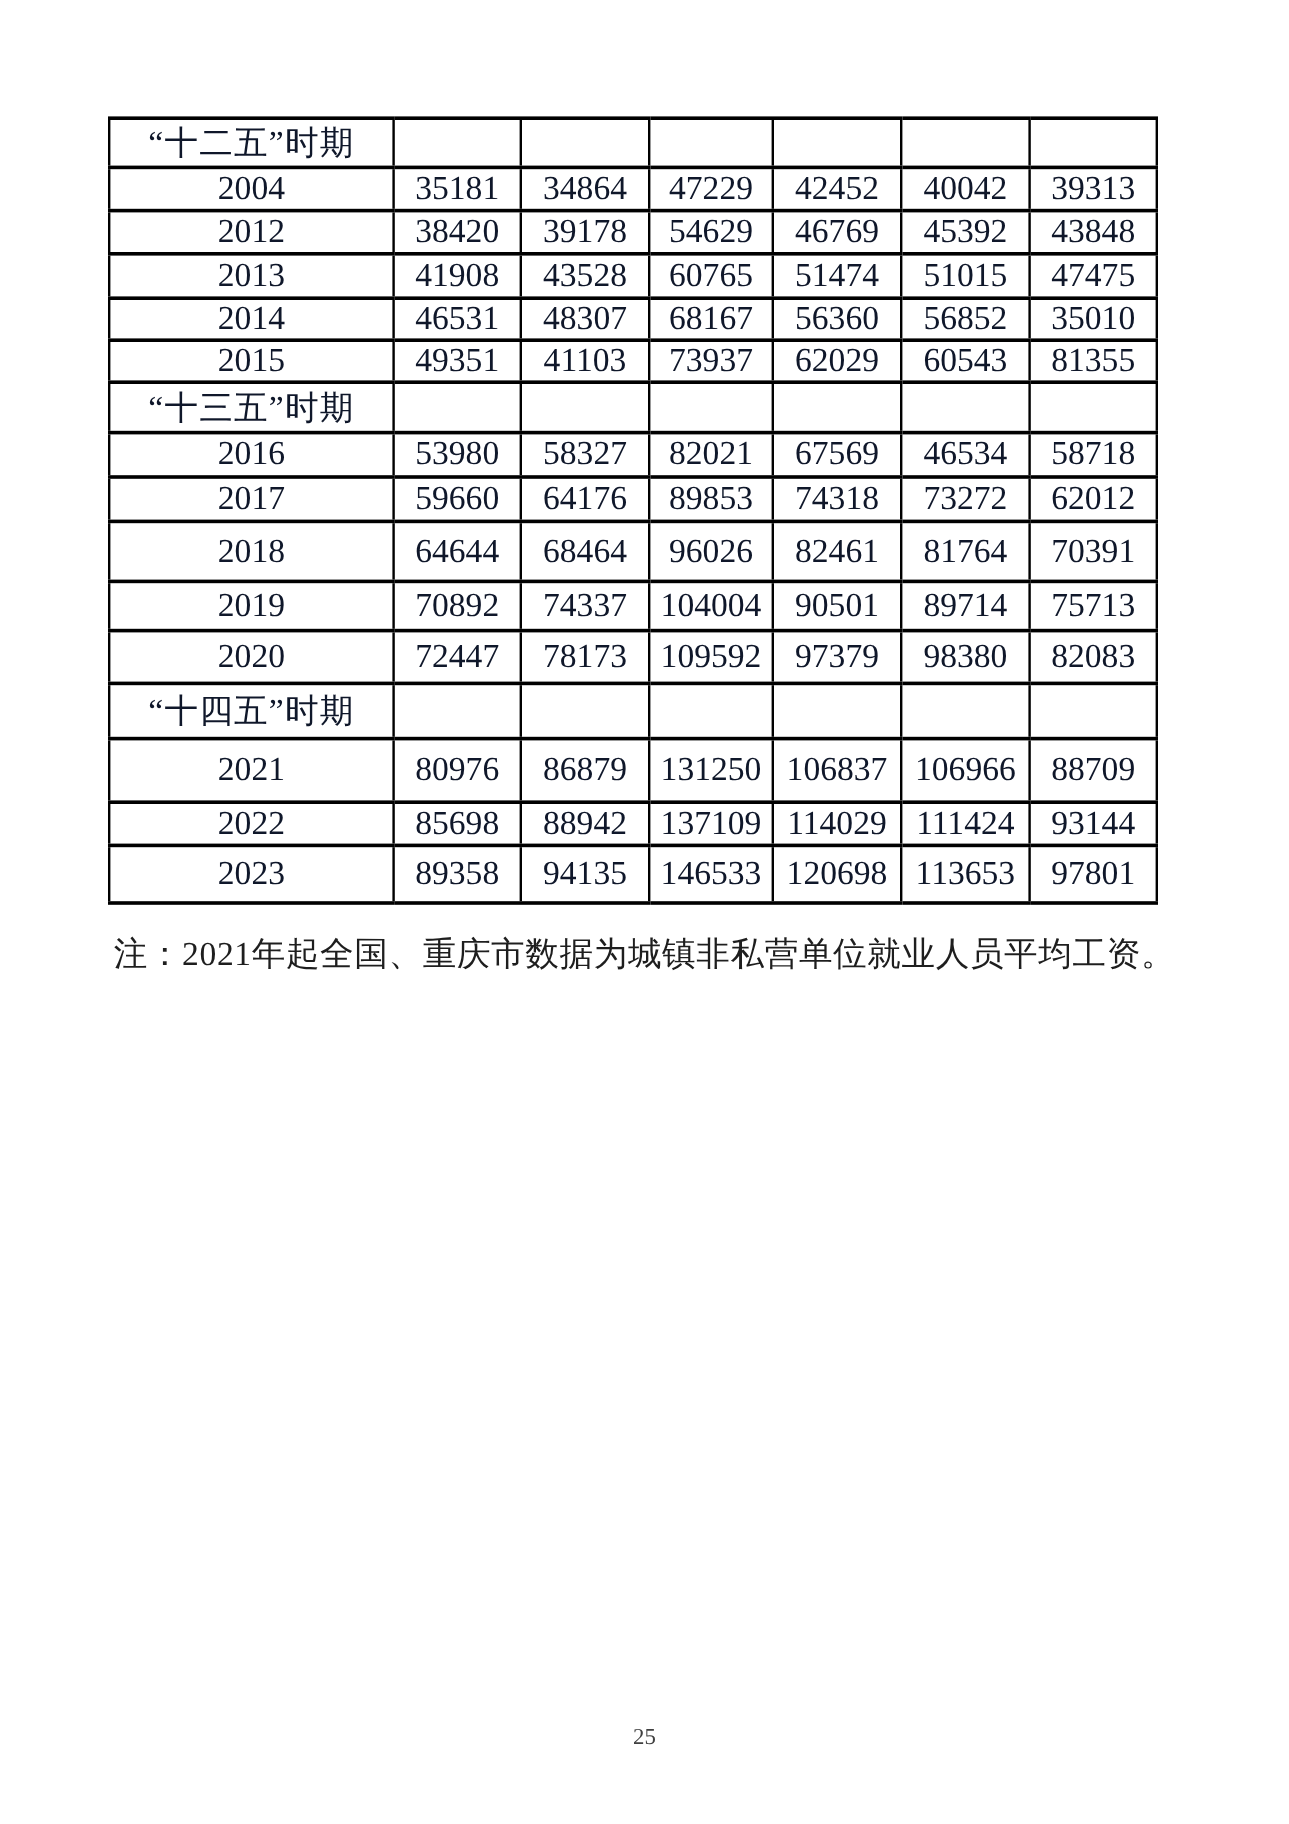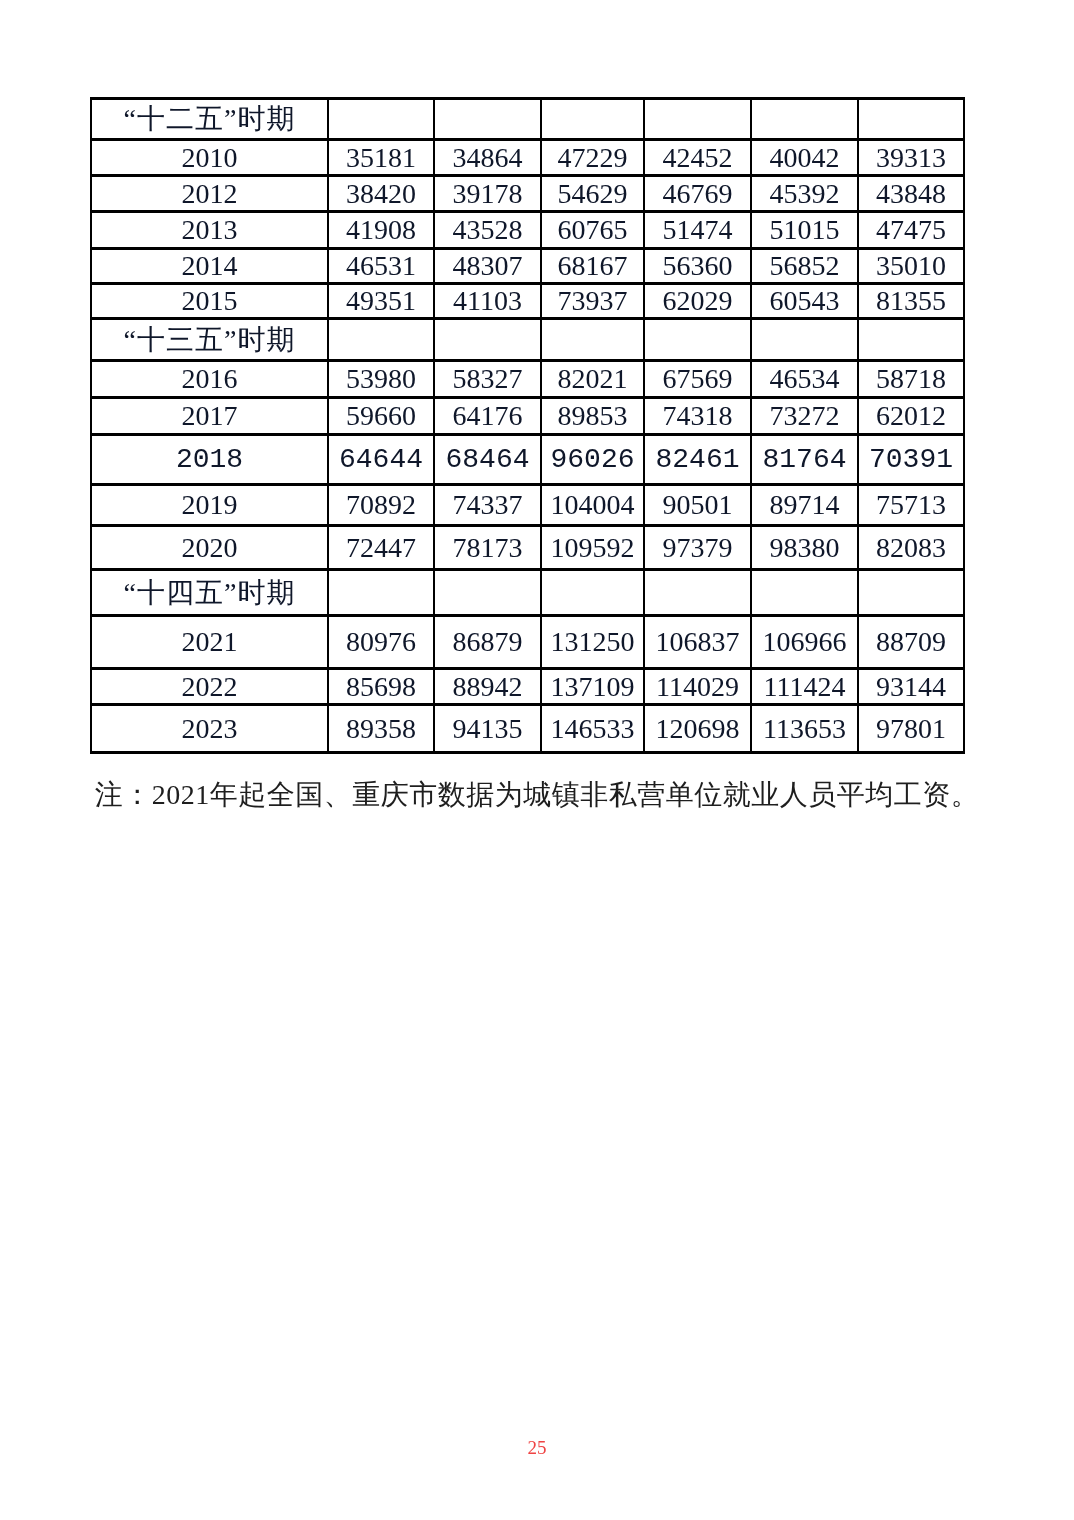--- a/index.html
+++ b/index.html
@@ -50,21 +50,21 @@
     color: #1e1e1e;
     letter-spacing: 0.5px;
   }
   .page-number {
     position: absolute;
     top: 1437px;
     left: 0;
     width: 100%;
     text-align: center;
     font-size: 19px;
-    color: #ef4444;
+    color: #404040;
   }
 </style>
 </head>
 <body>
 
 <div class="page">
 
   <table class="data-table">
     <colgroup>
       <col style="width:237px">
@@ -79,21 +79,21 @@
         <tr style="height: 36px;">
           <td class="period-label">“十二五”时期</td>
           <td></td>
           <td></td>
           <td></td>
           <td></td>
           <td></td>
           <td></td>
         </tr>
         <tr style="height: 36px;">
-          <td>2010</td>
+          <td>2004</td>
           <td>35181</td>
           <td>34864</td>
           <td>47229</td>
           <td>42452</td>
           <td>40042</td>
           <td>39313</td>
         </tr>
         <tr style="height: 36px;">
           <td>2012</td>
           <td>38420</td>
@@ -150,21 +150,21 @@
         </tr>
         <tr style="height: 37px;">
           <td>2017</td>
           <td>59660</td>
           <td>64176</td>
           <td>89853</td>
           <td>74318</td>
           <td>73272</td>
           <td>62012</td>
         </tr>
-        <tr style="height: 50px; font-family: Liberation Mono, monospace;">
+        <tr style="height: 50px;">
           <td>2018</td>
           <td>64644</td>
           <td>68464</td>
           <td>96026</td>
           <td>82461</td>
           <td>81764</td>
           <td>70391</td>
         </tr>
         <tr style="height: 41px;">
           <td>2019</td>

